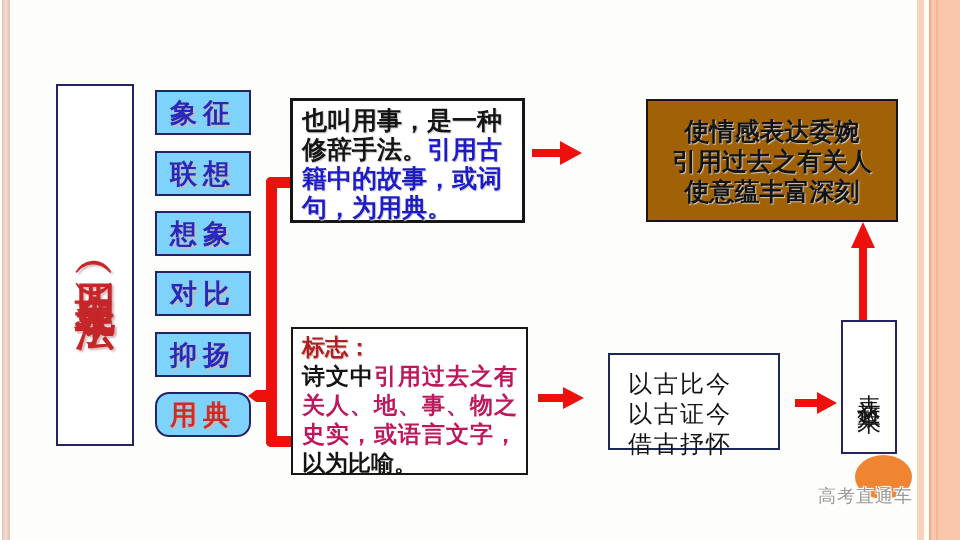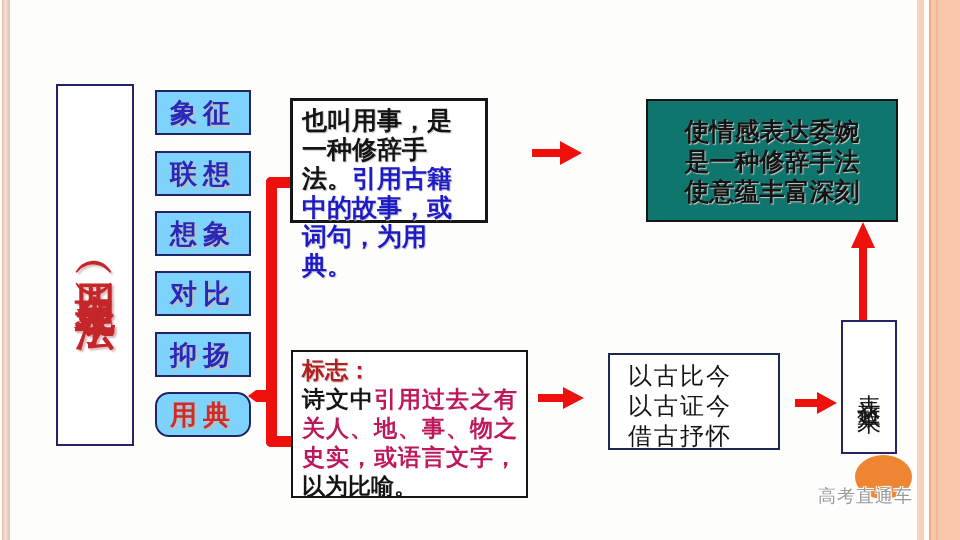--- a/index.html
+++ b/index.html
@@ -29,43 +29,43 @@
   .tech-box.red{color:#cf2b28;border-radius:14px;}
 
   
   .brace-bar{position:absolute;left:266px;top:177px;width:11px;height:270px;background:#ee100c;border-radius:5px;}
   .brace-top{position:absolute;left:266px;top:177px;width:26px;height:11px;background:#ee100c;border-radius:5px 0 0 5px;}
   .brace-bottom{position:absolute;left:266px;top:436px;width:26px;height:11px;background:#ee100c;border-radius:5px 0 0 5px;}
   .brace-nub{position:absolute;left:248px;top:390px;width:20px;height:12px;background:#ee100c;
     clip-path:polygon(0 50%,40% 0,100% 0,100% 100%,40% 100%);}
 
   
-  .def-box{position:absolute;left:290px;top:98px;width:198px;height:125px;background:#fff;
+  .def-box{position:absolute;left:290px;top:98px;width:235px;height:125px;background:#fff;
     border:3px solid #161616;box-sizing:border-box;padding:5px 9px;
     font-family:"Liberation Sans",sans-serif;font-weight:bold;font-size:25px;line-height:29px;
     color:#141414;text-shadow:1px 1px 1px #c9c9c9;word-break:break-all;}
   .def-box .blue{color:#1d1bc8;}
 
   
-  .effects-box{position:absolute;left:646px;top:99px;width:252px;height:123px;background:#0f766e;
+  .effects-box{position:absolute;left:646px;top:99px;width:252px;height:123px;background:#a16207;
     border:2.5px solid #161616;box-sizing:border-box;display:flex;flex-direction:column;
     align-items:center;justify-content:center;font-family:"Liberation Sans",sans-serif;
     font-weight:bold;font-size:25px;line-height:30px;color:#141414;text-shadow:1px 1px 1px #cacaca;}
 
   
   .marker-box{position:absolute;left:291px;top:327px;width:237px;height:148px;background:#fff;
     border:2.5px solid #161616;box-sizing:border-box;padding:4px 9px;
     font-family:"Liberation Serif",serif;font-weight:bold;font-size:23px;line-height:29px;
-    color:#141414;word-break:break-all;text-align:justify;margin-top:23px;}
+    color:#141414;word-break:break-all;text-align:justify;}
   .marker-box .heading{color:#b02020;text-shadow:1px 1px 1px #d5b5b5;}
   .marker-box .red{color:#be185d;}
 
   
   .usage-box{position:absolute;left:608px;top:353px;width:172px;height:97px;background:#fff;
-    border:2px solid #1b2a52;box-sizing:border-box;padding:6px 0 0 18px;
+    border:2px solid #1b2a52;box-sizing:border-box;padding:14px 0 0 18px;
     font-family:"Liberation Serif",serif;font-size:24px;line-height:30px;color:#141414;
     letter-spacing:2px;}
 
   
   .result-box{position:absolute;left:841px;top:320px;width:56px;height:134px;background:#fff;
     border:2px solid #232366;box-sizing:border-box;display:flex;align-items:center;justify-content:center;z-index:2;}
   .result-box span{writing-mode:vertical-rl;font-family:"Liberation Serif",serif;
     font-size:24px;color:#141414;letter-spacing:6px;}
 
   .arrow{position:absolute;}
@@ -117,21 +117,21 @@
   </div>
 
   <div class="def-box"><span>也叫用事，是一种修辞手法。</span><span class="blue">引用古籍中的故事，或词句，为用典。</span></div>
 
   <svg class="arrow" style="left:532px;top:138px" width="52" height="30" viewBox="0 0 52 30">
     <path d="M0 11 H28 V3 L50 15 L28 27 V19 H0 Z" fill="#ee100c"></path>
   </svg>
 
   <div class="effects-box">
     <div>使情感表达委婉</div>
-    <div>是一种修辞手法</div>
+    <div>引用过去之有关人</div>
     <div>使意蕴丰富深刻</div>
   </div>
 
   <div class="marker-box">
     <div class="heading">标志：</div>
     <div><span>诗文中</span><span class="red">引用过去之有关人、地、事、物之史实，或语言文字，</span><span>以为比喻。</span></div>
   </div>
 
   <svg class="arrow" style="left:538px;top:384px" width="48" height="28" viewBox="0 0 48 28">
     <path d="M0 10 H25 V3 L46 14 L25 25 V18 H0 Z" fill="#ee100c"></path>

